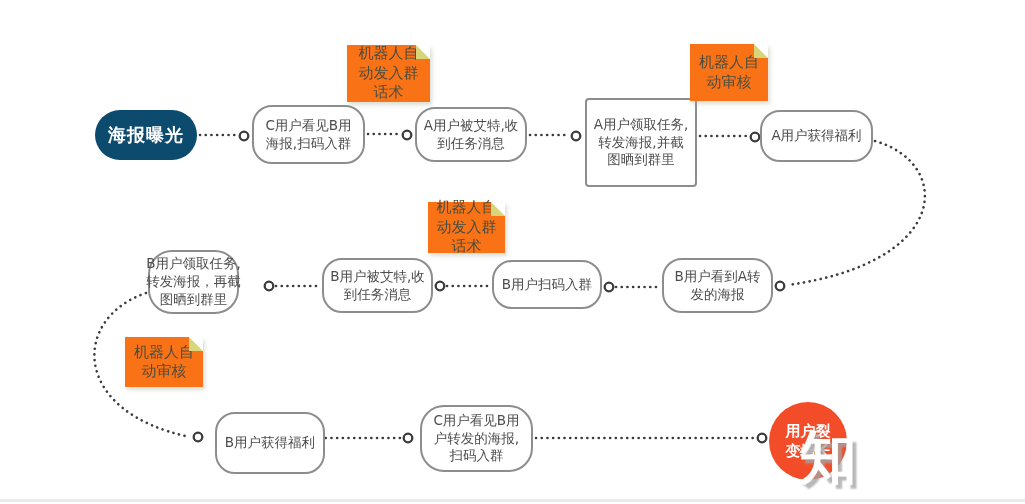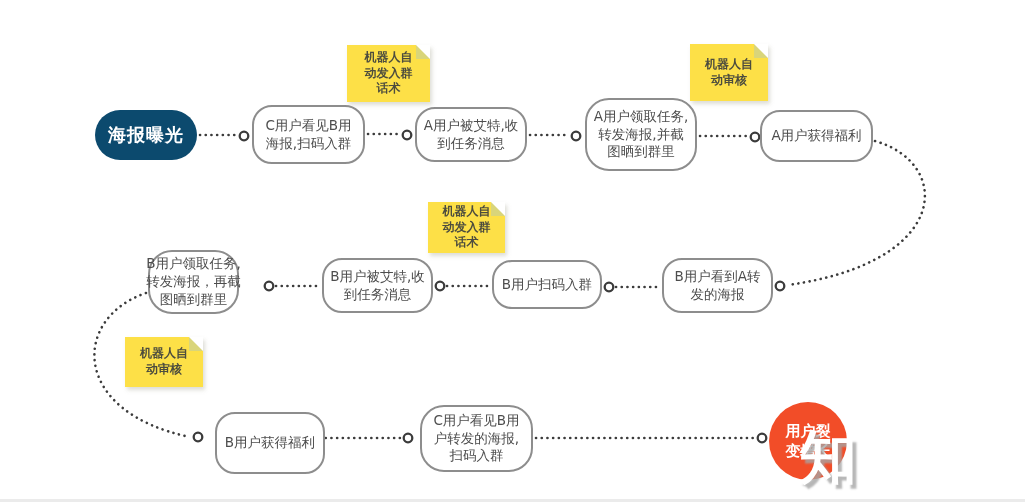--- a/index.html
+++ b/index.html
@@ -22,36 +22,36 @@
     border-radius:26px;
   }
   .end-circle{
     position:absolute;display:flex;flex-direction:column;align-items:center;justify-content:center;
     background:#f24d28;color:#fff;font-weight:bold;font-size:15px;line-height:1.35;
     border-radius:50%;text-align:center;
   }
 
   
   .note{
-    position:absolute;background:#fde047;color:#4c4c3e;
-    font-size:12px;line-height:1.3;text-align:center;
+    position:absolute;background:#f97316;color:#4c4c3e;
+    font-size:15px;line-height:1.3;text-align:center;
     display:flex;flex-direction:column;align-items:center;justify-content:center;
-    box-shadow:2px 3px 4px rgba(160,160,140,.35);box-sizing:border-box;font-weight:bold;
+    box-shadow:2px 3px 4px rgba(160,160,140,.35);box-sizing:border-box;
   }
   .note::before{
     content:"";position:absolute;top:0;right:0;width:0;height:0;
     border-style:solid;border-width:0 14px 14px 0;
     border-color:#ffffff #ffffff #d9d57a #d9d57a;
   }
   .note .ln{display:block;white-space:nowrap;}
 
   
   #n-a1{left:252px;top:105px;width:113px;height:59px;}
   #n-a2{left:415px;top:107px;width:112px;height:55px;}
-  #n-a3{left:585px;top:98px;width:112px;height:73px;border-radius:24px;}
+  #n-a3{left:585px;top:98px;width:112px;height:89px;border-radius:4px;}
   #n-a4{left:760px;top:110px;width:113px;height:52px;}
   #n-b1{left:148px;top:250px;width:91px;height:64px;border-radius:24px;}
   #n-b2{left:322px;top:258px;width:111px;height:55px;}
   #n-b3{left:492px;top:260px;width:110px;height:49px;}
   #n-b4{left:662px;top:258px;width:111px;height:55px;}
   #n-c1{left:207px;top:412px;width:110px;height:62px;margin-left:8px;}
   #n-c2{left:420px;top:405px;width:113px;height:67px;border-radius:24px;}
 
   #start{left:95px;top:110px;width:102px;height:50px;}
   #end{left:769px;top:402px;width:78px;height:78px;}

